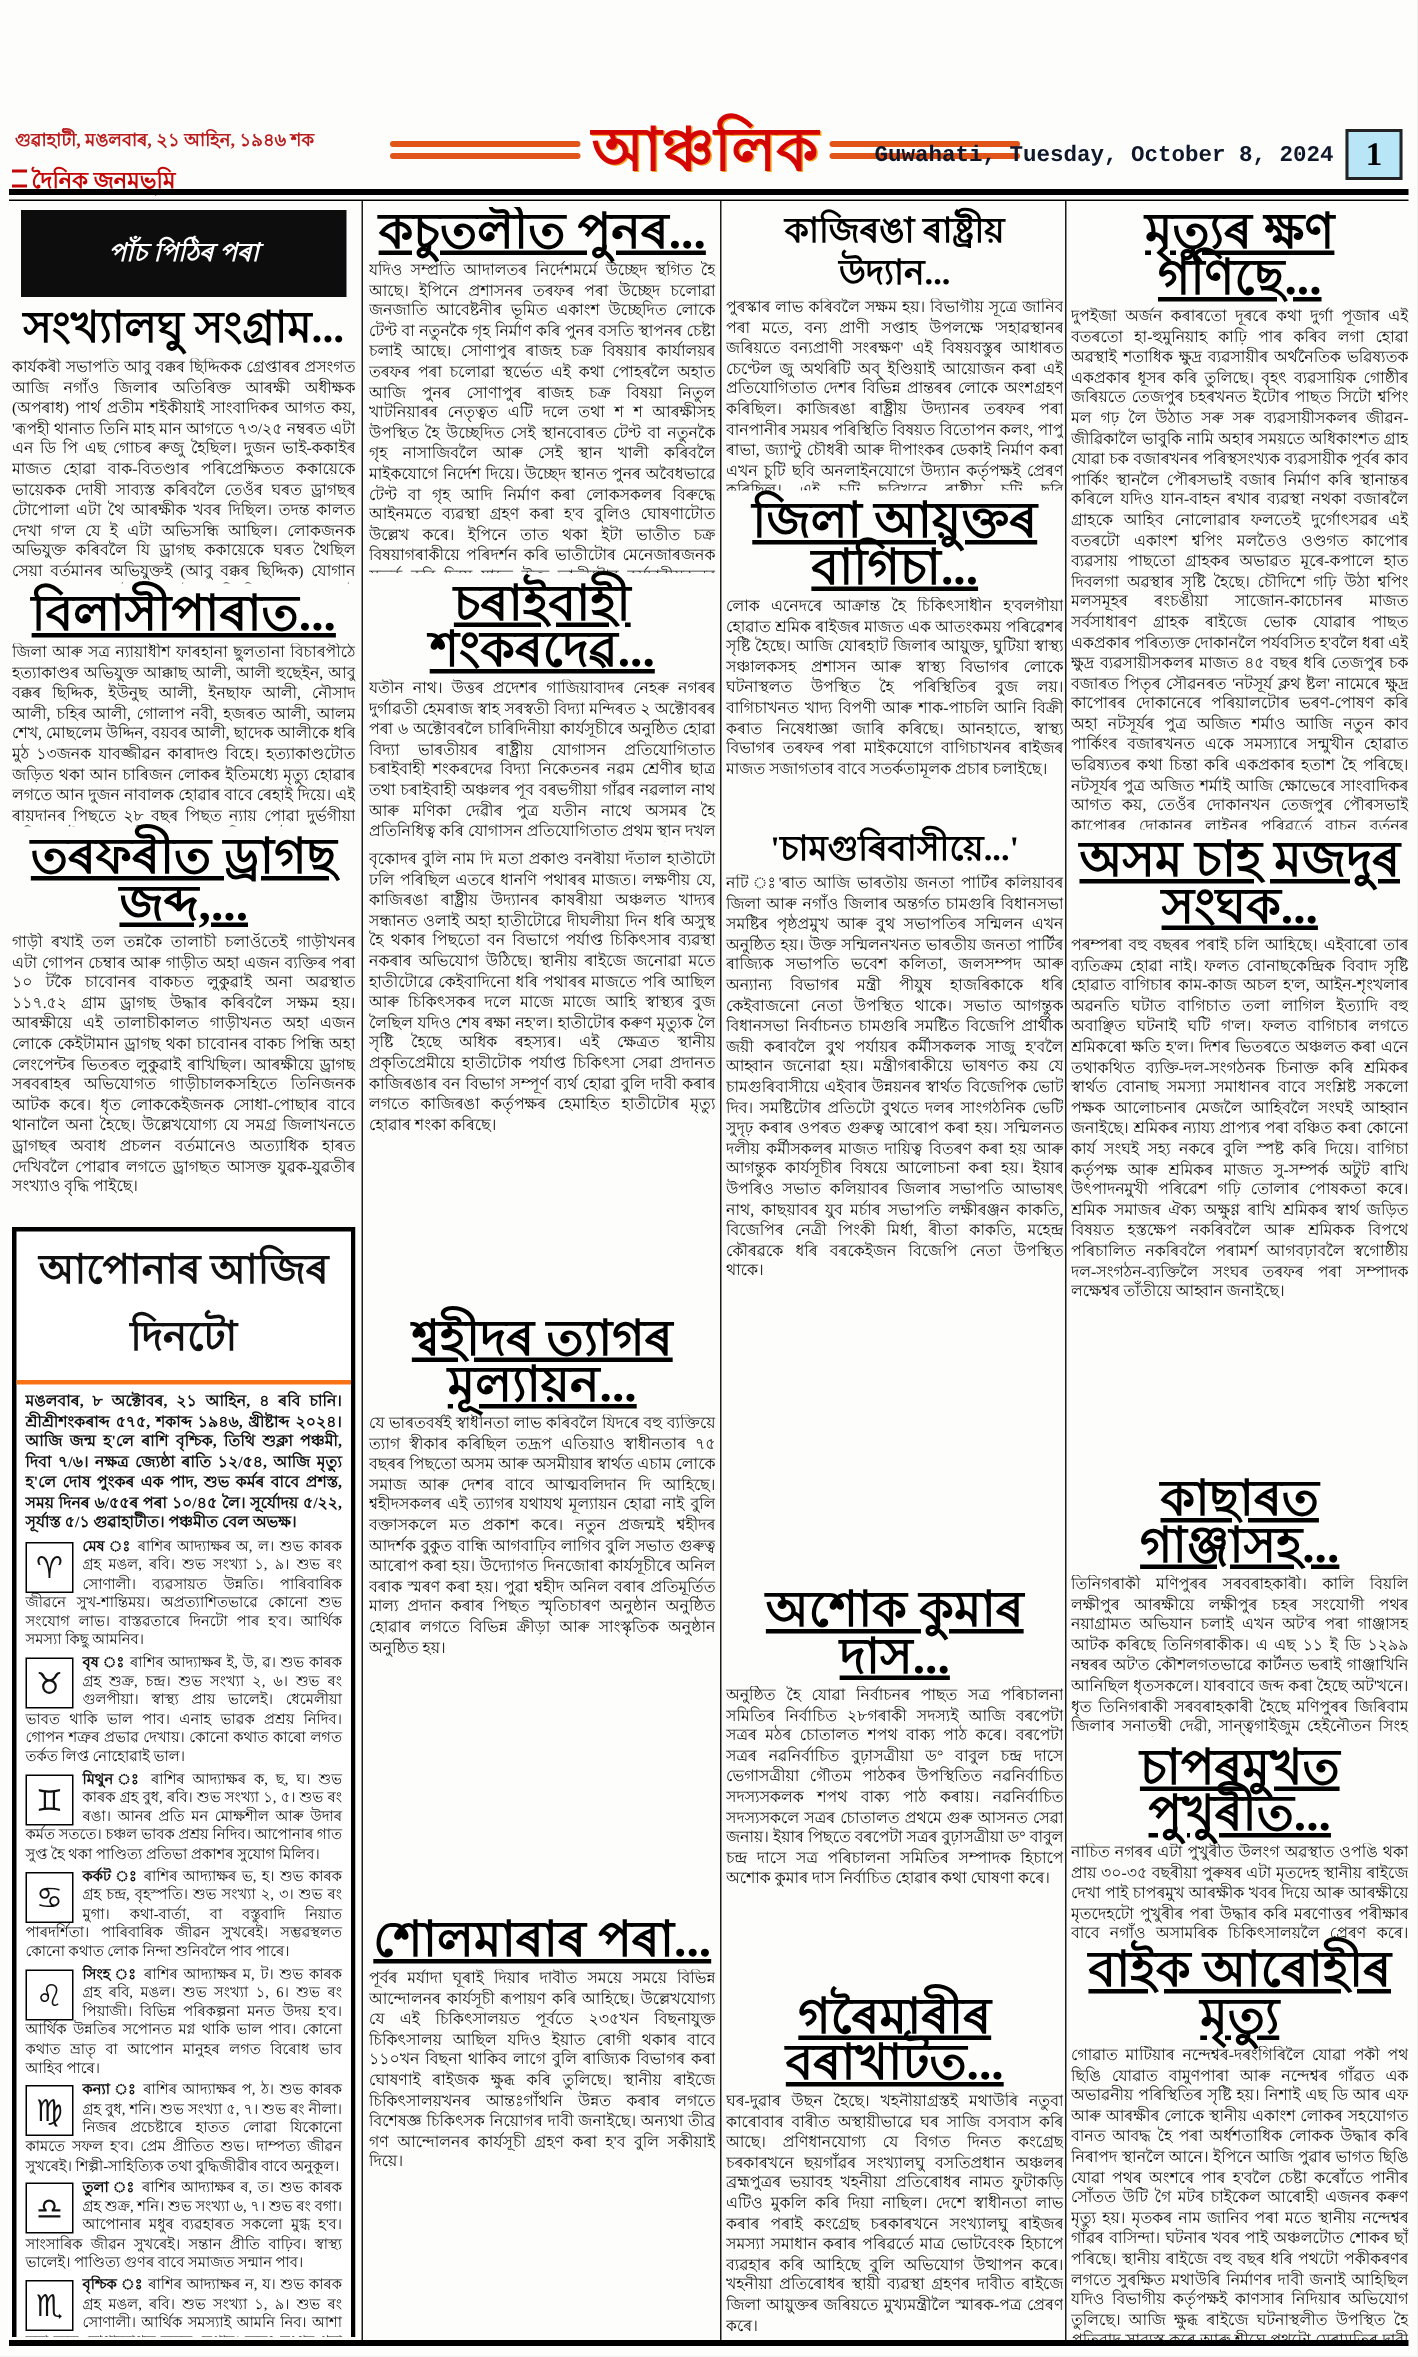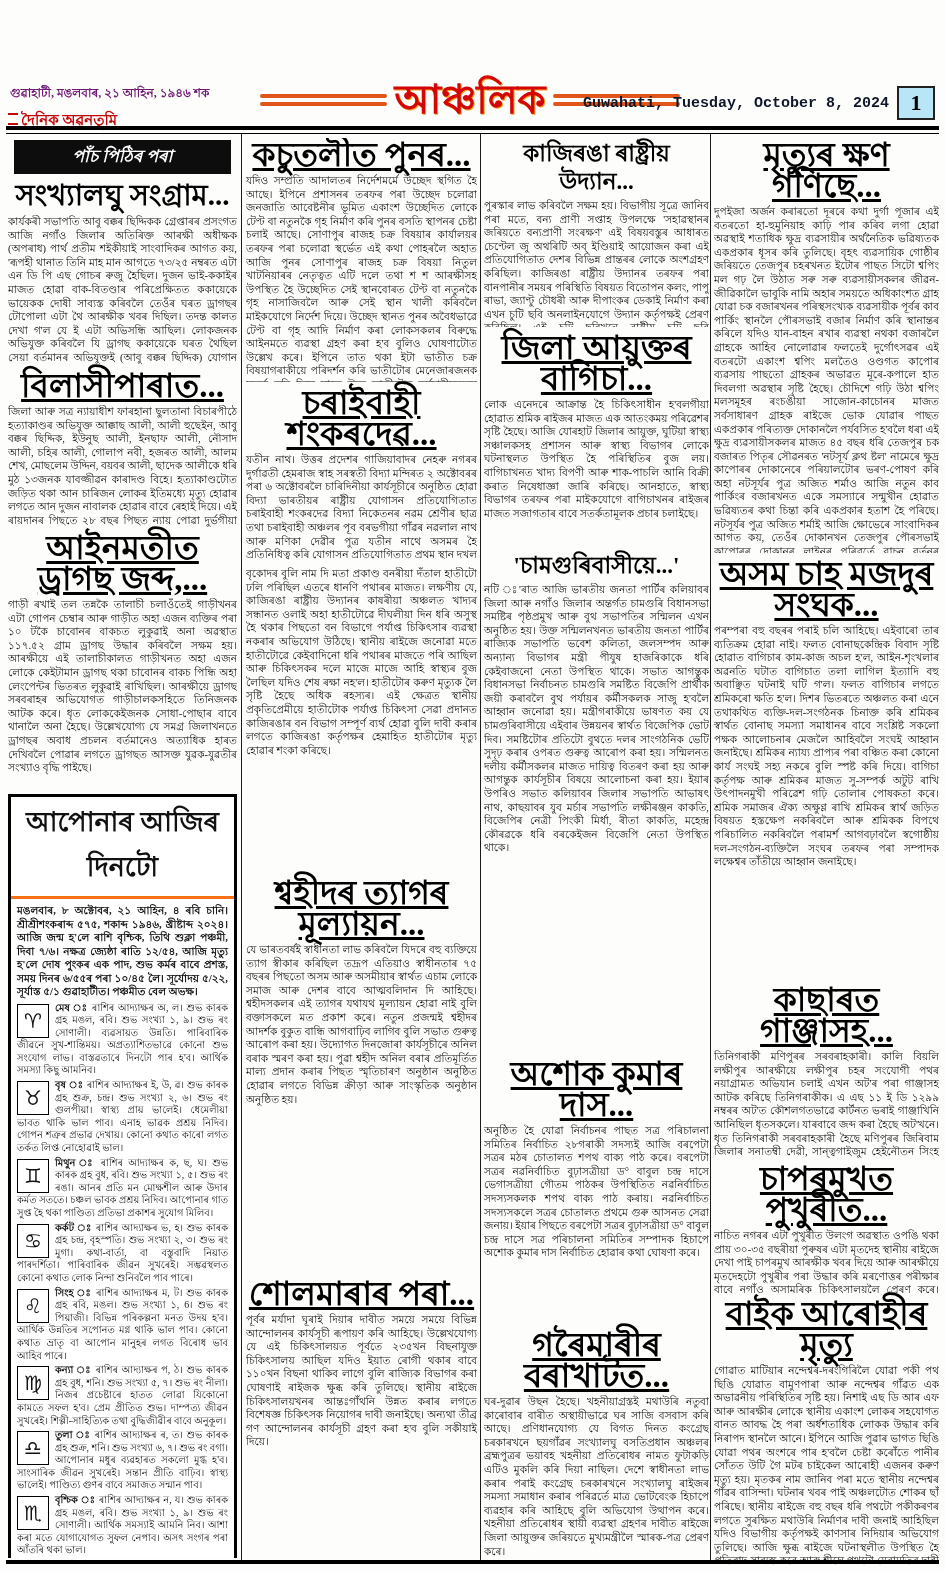--- a/index.html
+++ b/index.html
@@ -1,19 +1,19 @@
 <!DOCTYPE html>
 <html><head>
 <meta charset="utf-8">
 <style>
   html,body{margin:0;padding:0;background:#e8e8e8;}
   .page{position:relative;width:945px;height:1571px;background:#fdfdfc;margin:0 auto;overflow:hidden;
         font-family:"Liberation Serif", serif;color:#111;}
   
-  .dateline-as{position:absolute;left:10px;top:84px;font-size:12px;font-weight:bold;color:#701a75;font-family:Liberation Serif, serif;}
+  .dateline-as{position:absolute;left:10px;top:84px;font-size:12px;font-weight:bold;color:#b91c1c;font-family:Liberation Serif, serif;}
   .masthead-wrap{position:absolute;left:260px;top:80px;width:420px;display:flex;align-items:center;gap:8px;}
   .mast-lines{flex:1;display:flex;flex-direction:column;gap:4px;}
   .mast-lines i{display:block;height:4px;background:#e2551a;border-radius:2px;}
   .masthead{font-size:40px;line-height:40px;font-weight:bold;color:#d40505;white-space:nowrap;
             text-shadow:1px 1px 0 #f4a11e;}
   .right-head{position:absolute;right:10px;top:86px;display:flex;align-items:center;gap:8px;}
   .date-en{font-family:Liberation Mono, monospace;font-weight:bold;font-size:15px;color:#0f172a;}
   .pageno{display:inline-block;min-width:34px;height:30px;line-height:30px;text-align:center;
           background:#b9e6f6;border:2px solid #222;font-size:22px;font-weight:bold;color:#000;}
   .paper-name-row{position:absolute;left:8px;top:108px;font-size:15px;font-weight:bold;color:#c40808;}
@@ -22,21 +22,21 @@
   
   .col{position:absolute;top:138px;overflow:hidden;}
   .col1{left:8px;width:229px;height:1420px;}
   .col2{left:246px;width:231px;height:1428px;}
   .col3{left:484px;width:225px;height:1428px;}
   .col4{left:714px;width:225px;height:1428px;}
   .vrule{position:absolute;top:134px;width:1px;height:1430px;background:#1a1a1a;}
   .vr1{left:241px;} .vr2{left:480px;} .vr3{left:710px;}
   
   .kicker{background:#0d0d0d;color:#fff;font-weight:bold;font-style:italic;font-size:17px;
-          text-align:center;padding:3px 2px;margin:2px 6px 4px 6px;}
+          text-align:center;padding:15px 2px;margin:2px 6px 4px 6px;}
   .hl{margin:2px 0 3px 0;text-align:center;font-weight:bold;color:#000;}
   .hl-xl{font-size:29px;line-height:34px;}
   .hl-lg{font-size:33px;line-height:31px;text-decoration:underline;}
   .hl-md{font-size:23px;line-height:28px;}
   .body{font-size:10.5px;line-height:13.6px;text-align:justify;overflow:hidden;margin-bottom:6px;
         word-break:break-word;}
   
   .astro-box{border:3px solid #000;margin-top:4px;height:793px;overflow:hidden;background:#fff;}
   .astro-title{font-size:27px;font-weight:bold;text-align:center;padding:4px 0 5px 0;border-bottom:3px solid #f97316;}
   .astro-intro{font-size:10.5px;line-height:13.5px;text-align:justify;padding:5px 6px 2px 6px;font-weight:bold;}
@@ -62,40 +62,40 @@
     <div class="mast-lines">
         <i></i>
         <i></i>
       </div>
   </div>
   <div class="right-head">
     <span class="date-en">Guwahati, Tuesday, October 8, 2024</span>
     <span class="pageno">1</span>
   </div>
   <div class="paper-name-row">
-    <span class="dash"></span><span>দৈনিক অৱনতূমি</span>
+    <span class="dash"></span><span>দৈনিক জনমভূমি</span>
   </div>
   <div class="toprule"></div>
 
   <div class="vrule vr1"></div>
   <div class="vrule vr2"></div>
   <div class="vrule vr3"></div>
 
   <div class="col col1">
     <div class="kicker">পাঁচ পিঠিৰ পৰা</div>
     <article>
       <h2 class="hl hl-xl">সংখ্যালঘু সংগ্ৰাম...</h2>
       <div class="body" style="height:150px">কাৰ্যকৰী সভাপতি আবু বক্কৰ ছিদ্দিকক গ্ৰেপ্তাৰৰ প্ৰসংগত আজি নগাঁও জিলাৰ অতিৰিক্ত আৰক্ষী অধীক্ষক (অপৰাধ) পাৰ্থ প্ৰতীম শইকীয়াই সাংবাদিকৰ আগত কয়, 'ৰূপহী থানাত তিনি মাহ মান আগতে ৭৩/২৫ নম্বৰত এটা এন ডি পি এছ গোচৰ ৰুজু হৈছিল। দুজন ভাই-ককাইৰ মাজত হোৱা বাক-বিতণ্ডাৰ পৰিপ্ৰেক্ষিতত ককায়েকে ভায়েকক দোষী সাব্যস্ত কৰিবলৈ তেওঁৰ ঘৰত ড্ৰাগছৰ টোপোলা এটা থৈ আৰক্ষীক খবৰ দিছিল। তদন্ত কালত দেখা গ'ল যে ই এটা অভিসন্ধি আছিল। লোকজনক অভিযুক্ত কৰিবলৈ যি ড্ৰাগছ ককায়েকে ঘৰত থৈছিল সেয়া বৰ্তমানৰ অভিযুক্তই (আবু বক্কৰ ছিদ্দিক) যোগান ধৰাৰ তথ্য পোৱা গৈছে। সেই এন ডি পি এছ গোচৰতেই তেওঁক গ্ৰেপ্তাৰ কৰা হৈছে। তেওঁক নিজা ঘৰৰ ওচৰৰ জুৰীয়া বজাৰৰ পৰা গ্ৰেপ্তাৰ কৰা হয়। আমি তেওঁৰ বাহনখনো জব্দ কৰিছো।' ইপিনে, মধ্য অসমৰ পৰা উজনি অসমলৈ মিঞা মুছলমান শ্ৰমিকক কামৰ বাবে যোৱাত বাধা প্ৰদান কৰাৰ বাবে তেওঁৰ বিৰুদ্ধে অন্য এটা গোচৰো ৰুজু কৰা হৈছে বুলিও আৰক্ষী বিষয়াজনে সদৰী কৰে।</div>
     </article>
     <article>
       <h2 class="hl hl-lg">বিলাসীপাৰাত...</h2>
       <div class="body" style="height:122px">জিলা আৰু সত্ৰ ন্যায়াধীশ ফাৰহানা ছুলতানা বিচাৰপীঠে হত্যাকাণ্ডৰ অভিযুক্ত আক্কাছ আলী, আলী হুছেইন, আবু বক্কৰ ছিদ্দিক, ইউনুছ আলী, ইনছাফ আলী, নৌসাদ আলী, চহিৰ আলী, গোলাপ নবী, হজৰত আলী, আলম শেখ, মোছলেম উদ্দিন, বয়বৰ আলী, ছাদেক আলীকে ধৰি মুঠ ১৩জনক যাবজ্জীৱন কাৰাদণ্ড বিহে। হত্যাকাণ্ডটোত জড়িত থকা আন চাৰিজন লোকৰ ইতিমধ্যে মৃত্যু হোৱাৰ লগতে আন দুজন নাবালক হোৱাৰ বাবে ৰেহাই দিয়ে। এই ৰায়দানৰ পিছতে ২৮ বছৰ পিছত ন্যায় পোৱা দুৰ্ভগীয়া পৰিয়ালটোৱে সন্তুষ্টি প্ৰকাশ কৰিছে। উল্লেখ্য যে হত্যাকাণ্ডৰ গুচৰীয়া পক্ষৰ হৈ সবল যুক্তি দৰ্শায় চৰকাৰী অধিবক্তা অমিয় কুমাৰ নাথে।</div>
     </article>
     <article>
-      <h2 class="hl hl-lg">আইনমতীত ড্ৰাগছ জব্দ,...</h2>
+      <h2 class="hl hl-lg">তৰফৰীত ড্ৰাগছ জব্দ,...</h2>
       <div class="body" style="height:190px">গাড়ী ৰখাই তল তন্নকৈ তালাচী চলাওঁতেই গাড়ীখনৰ এটা গোপন চেম্বাৰ আৰু গাড়ীত অহা এজন ব্যক্তিৰ পৰা ১০ টকৈ চাবোনৰ বাকচত লুকুৱাই অনা অৱস্থাত ১১৭.৫২ গ্ৰাম ড্ৰাগছ উদ্ধাৰ কৰিবলৈ সক্ষম হয়। আৰক্ষীয়ে এই তালাচীকালত গাড়ীখনত অহা এজন লোকে কেইটামান ড্ৰাগছ থকা চাবোনৰ বাকচ পিন্ধি অহা লেংপেন্টৰ ভিতৰত লুকুৱাই ৰাখিছিল। আৰক্ষীয়ে ড্ৰাগছ সৰবৰাহৰ অভিযোগত গাড়ীচালকসহিতে তিনিজনক আটক কৰে। ধৃত লোককেইজনক সোধা-পোছাৰ বাবে থানালৈ অনা হৈছে। উল্লেখযোগ্য যে সমগ্ৰ জিলাখনতে ড্ৰাগছৰ অবাধ প্ৰচলন বৰ্তমানেও অত্যাধিক হাৰত দেখিবলৈ পোৱাৰ লগতে ড্ৰাগছত আসক্ত যুৱক-যুৱতীৰ সংখ্যাও বৃদ্ধি পাইছে।</div>
     </article>
 
     <div class="astro-box">
       <div class="astro-title">আপোনাৰ আজিৰ দিনটো</div>
       <div class="astro-intro">মঙলবাৰ, ৮ অক্টোবৰ, ২১ আহিন, ৪ ৰবি চানি। শ্ৰীশ্ৰীশংকৰাব্দ ৫৭৫, শকাব্দ ১৯৪৬, খ্ৰীষ্টাব্দ ২০২৪। আজি জন্ম হ'লে ৰাশি বৃশ্চিক, তিথি শুক্লা পঞ্চমী, দিবা ৭/৬। নক্ষত্ৰ জ্যেষ্ঠা ৰাতি ১২/৫৪, আজি মৃত্যু হ'লে দোষ পুংকৰ এক পাদ, শুভ কৰ্মৰ বাবে প্ৰশস্ত, সময় দিনৰ ৬/৫৫ৰ পৰা ১০/৪৫ লৈ। সূৰ্যোদয় ৫/২২, সূৰ্যাস্ত ৫/১ গুৱাহাটীত। পঞ্চমীত বেল অভক্ষ।</div>
 
       <div class="sign">
         <span class="sign-icon">♈</span>
         <p class="sign-text"><b class="sign-name">মেষ ঃ </b><span>ৰাশিৰ আদ্যাক্ষৰ অ, ল। শুভ কাৰক গ্ৰহ মঙল, ৰবি। শুভ সংখ্যা ১, ৯। শুভ ৰং সোণালী। ব্যৱসায়ত উন্নতি। পাৰিবাৰিক জীৱনে সুখ-শান্তিময়। অপ্ৰত্যাশিতভাৱে কোনো শুভ সংযোগ লাভ। বাস্তৱতাৰে দিনটো পাৰ হ'ব। আৰ্থিক সমস্যা কিছু আমনিব।</span></p>

